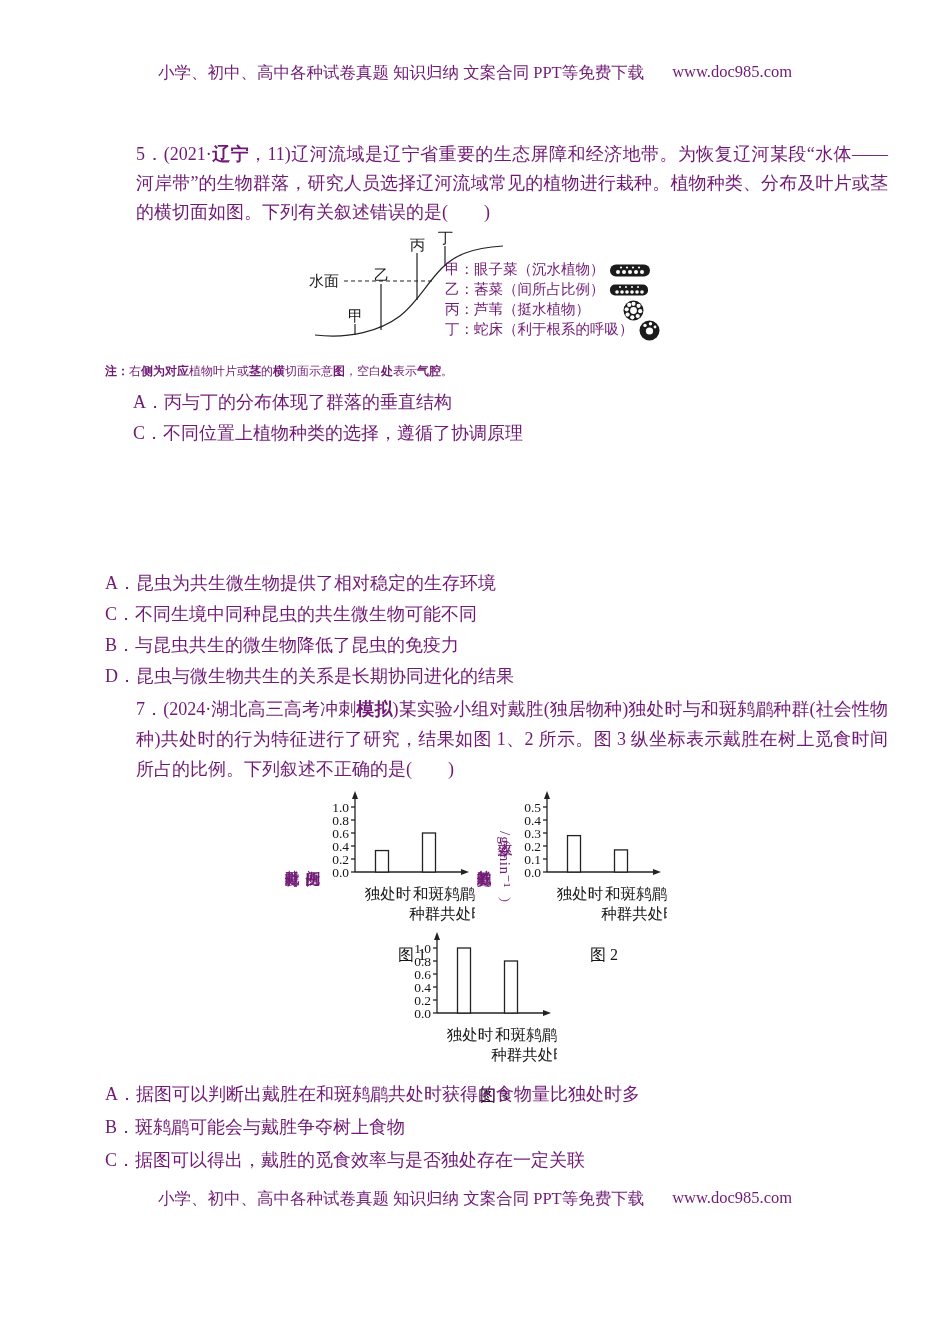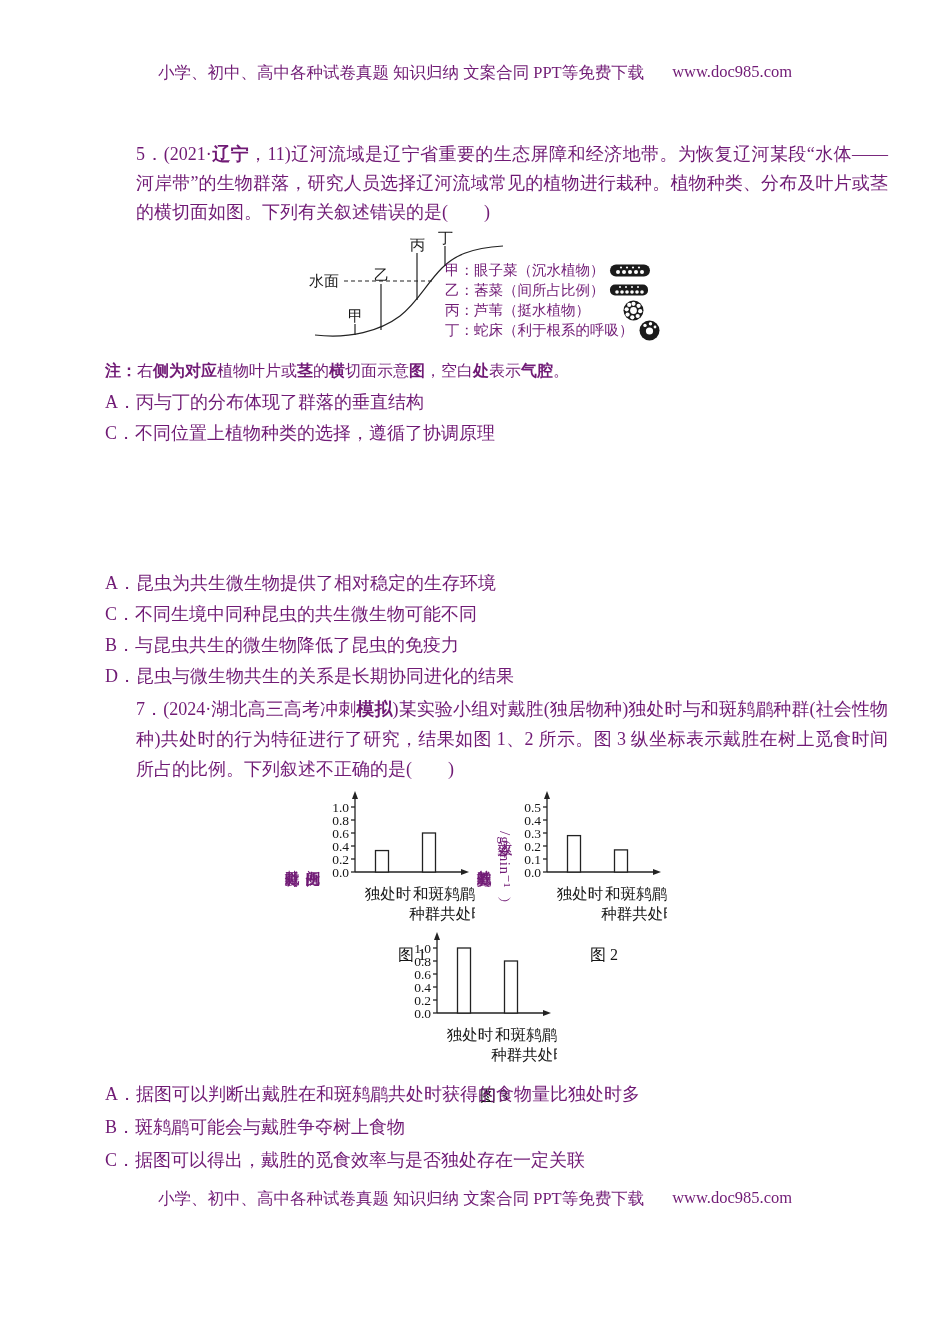--- a/index.html
+++ b/index.html
@@ -8,27 +8,27 @@
   .abs{position:absolute;}
   .hdr{top:62px;left:0;width:950px;display:flex;justify-content:center;gap:28px;
        font-size:16.5px;white-space:nowrap;}
   .ftr{top:1188px;left:0;width:950px;display:flex;justify-content:center;gap:28px;
        font-size:16.5px;white-space:nowrap;}
   .stem{left:112px;width:752px;font-size:18px;line-height:29px;text-align:justify;margin-left:24px;}
   .stem7{line-height:30px;}
   .hb{font-weight:700;font-family:"Liberation Sans","DejaVu Sans",sans-serif;}
   .opts{left:105px;width:760px;font-size:18px;line-height:31px;list-style:none;margin:0;padding:0;}
   .opts7{line-height:33px;}
-  .note{left:105px;width:760px;font-size:16px;line-height:22px;}
+  .note{left:105px;width:760px;font-size:12px;line-height:22px;}
   
   .diagram{top:228px;left:290px;width:365px;height:140px;}
   .diagram svg text{font-size:15px;fill:#161616;}
   .dln{stroke:#222;stroke-width:1.2px;fill:none;}
   .legend{position:absolute;left:155px;top:32px;width:200px;}
-  .lg-row{height:20px;display:flex;align-items:center;justify-content:space-between;}
+  .lg-row{height:20px;display:flex;justify-content:space-between;}
   .lg-label{font-size:14.5px;white-space:nowrap;}
   .lg-icon{flex:0 0 auto;margin-left:4px;display:flex;align-items:center;}
   
   .chart{position:absolute;display:flex;align-items:flex-start;}
   .ylab{writing-mode:vertical-lr;text-orientation:mixed;font-size:15px;line-height:21px;
         letter-spacing:0.5px;height:128px;margin-top:8px;width:44px;text-align:center;
         white-space:nowrap;}
   .ax{stroke:#222;stroke-width:1.3px;fill:none;}
   .ah{fill:#222;stroke:none;}
   .bar{fill:#ffffff;stroke:#222;stroke-width:1.3px;}
@@ -125,21 +125,21 @@
             <circle cx="12.5" cy="4.8" r="1.7" fill="#fff"></circle>
             <circle cx="17" cy="8" r="1.4" fill="#fff"></circle>
           </svg>
         </span>
       </div>
     </div>
   </div>
 
   <div class="abs note" style="top:360px;"><span class="hb">注：</span><span>右</span><span class="hb">侧为对应</span><span>植物叶片或</span><span class="hb">茎</span><span>的</span><span class="hb">横</span><span>切面示意</span><span class="hb">图</span><span>，空白</span><span class="hb">处</span><span>表示</span><span class="hb">气腔</span><span>。</span></div>
 
-  <ul class="abs opts" style="top:387px;">
+  <ul class="abs opts" style="top:387px;margin-left:28px;">
     <li>A．丙与丁的分布体现了群落的垂直结构</li>
     <li>C．不同位置上植物种类的选择，遵循了协调原理</li>
   </ul>
 
   <ul class="abs opts" style="top:568px;">
     <li>A．昆虫为共生微生物提供了相对稳定的生存环境</li>
     <li>C．不同生境中同种昆虫的共生微生物可能不同</li>
     <li>B．与昆虫共生的微生物降低了昆虫的免疫力</li>
     <li>D．昆虫与微生物共生的关系是长期协同进化的结果</li>
   </ul>

